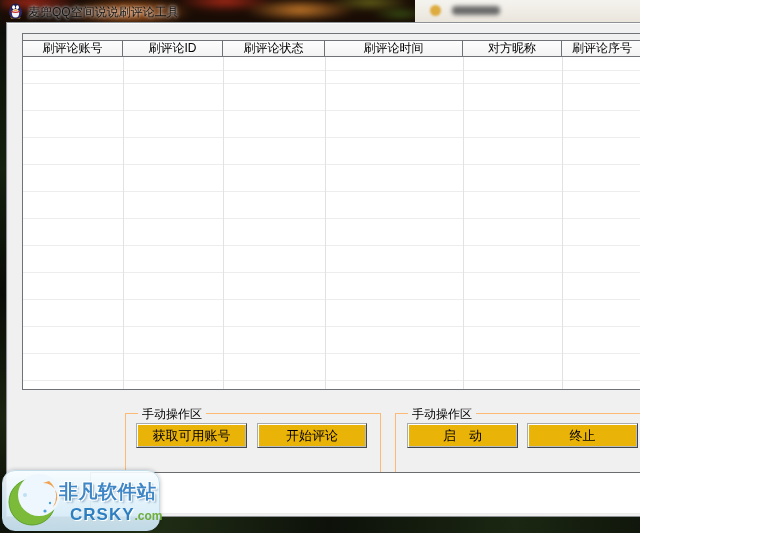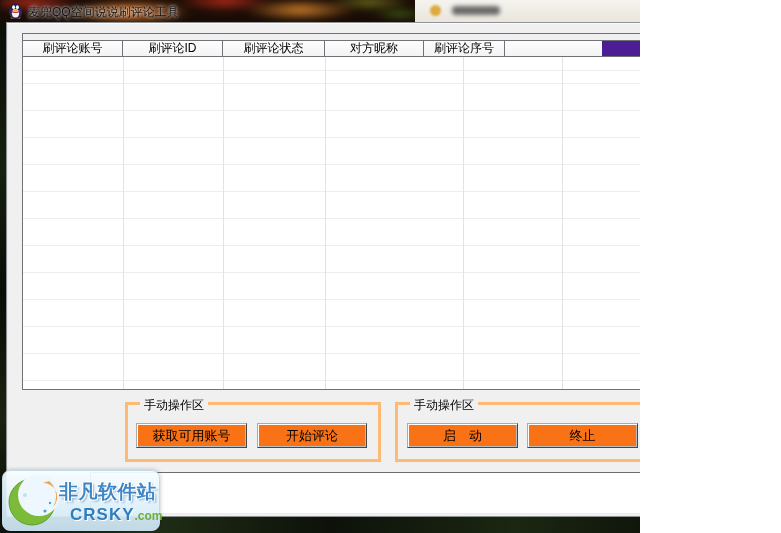--- a/index.html
+++ b/index.html
@@ -51,39 +51,39 @@
   .lv-header { position:absolute; left:0; top:6px; width:717px; height:17px; display:flex;
     background:#4c1d95; border-top:1px solid #6f7276; border-bottom:1px solid #6f7276; }
   .lv-th { height:100%; display:flex; align-items:center; justify-content:center;
     font-size:12px; color:#000; border-right:1px solid #6f7276; background:linear-gradient(180deg,#fdfdfd,#f3f3f3);
     white-space:nowrap; overflow:hidden; }
   .lv-body { position:absolute; left:0; top:23px; width:717px; height:332px;
     background:repeating-linear-gradient(180deg,#ffffff 0px,#ffffff 12.6px,#ededed 12.6px,#ededed 13.5px); }
   .col-line { position:absolute; top:0; width:1px; height:100%; background:#e2e2e2; }
 
   
-  .groupbox { position:absolute; border:3px solid #fdba74; height:60px; }
+  .groupbox { position:absolute; border:1px solid #fdba74; height:60px;margin-top:11px; }
   .groupbox .gb-title { position:absolute; left:12px; top:-8px; background:#f0f0f0;
     padding:0 4px; font-size:12px; color:#000; white-space:nowrap; }
-  .btn { position:absolute; height:25px; background:#f97316;
+  .btn { position:absolute; height:25px; background:#eab308;
     border:1px solid; border-color:#a9acae #44474a #44474a #a9acae;
     box-shadow:inset 1px 1px 0 #ffffff, inset -1px -1px 0 #b9bcbe;
     font-size:13px; color:#000; display:flex; align-items:center; justify-content:center;
     white-space:pre; cursor:default; font-family:"Liberation Sans","DejaVu Sans",sans-serif; }
 
   
   .comment-label { position:absolute; left:30px; top:487px; font-size:12px; color:#000; }
   .comment-input { position:absolute; left:90px; top:472px; width:668px; height:42px;
     background:#ffffff; border:1px solid; border-color:#6a6d70 #e3e3e3 #eceapsed #6a6d70;
     border-color:#6a6d70 #e3e3e3 #ececec #6a6d70;
     font-size:13px; padding:2px 4px; outline:none; }
 
   
   .watermark { position:absolute; left:2px; top:470px; width:158px; height:61px;
-    border-radius:8px; border:1px solid #c3dcea;
+    border-radius:13px; border:1px solid #c3dcea;
     background:linear-gradient(180deg, rgba(248,253,255,.93), rgba(205,231,246,.93));
     box-shadow:0 0 4px rgba(0,0,0,.25); }
   .wm-logo { position:absolute; left:2px; top:2px; width:56px; height:56px; }
   .wm-name { position:absolute; left:56px; top:8px; font-size:19px; font-weight:bold; color:#3f86c6;
     letter-spacing:0.5px; white-space:nowrap;
     text-shadow:1px 1px 0 #fff,-1px -1px 0 #fff,1px -1px 0 #fff,-1px 1px 0 #fff,2px 2px 2px rgba(40,90,140,.45); }
   .wm-url { position:absolute; left:67px; top:34px; white-space:nowrap;text-align:center; }
   .wm-url .crsky { font-size:17px; font-weight:bold; color:#2e7fc0; letter-spacing:1px;
     text-shadow:1px 1px 0 #fff; }
   .wm-url .dotcom { font-size:12px; font-weight:bold; color:#6fae3c; }
@@ -119,20 +119,21 @@
   </div>
 
   <div class="client"></div>
 
   <div class="listview">
     <div class="lv-topstrip"></div>
     <div class="lv-header">
       <div class="lv-th" style="width:100px">刷评论账号</div>
       <div class="lv-th" style="width:100px">刷评论ID</div>
       <div class="lv-th" style="width:102px">刷评论状态</div>
+      <div class="lv-th" style="width:138px">刷评论时间</div>
       <div class="lv-th" style="width:99px">对方昵称</div>
       <div class="lv-th" style="width:81px">刷评论序号</div>
       <div class="lv-th" style="width:97px; border-right:none"></div>
     </div>
     <div class="lv-body">
       <div class="col-line" style="left:100px"></div>
       <div class="col-line" style="left:200px"></div>
       <div class="col-line" style="left:302px"></div>
       <div class="col-line" style="left:440px"></div>
       <div class="col-line" style="left:539px"></div>

